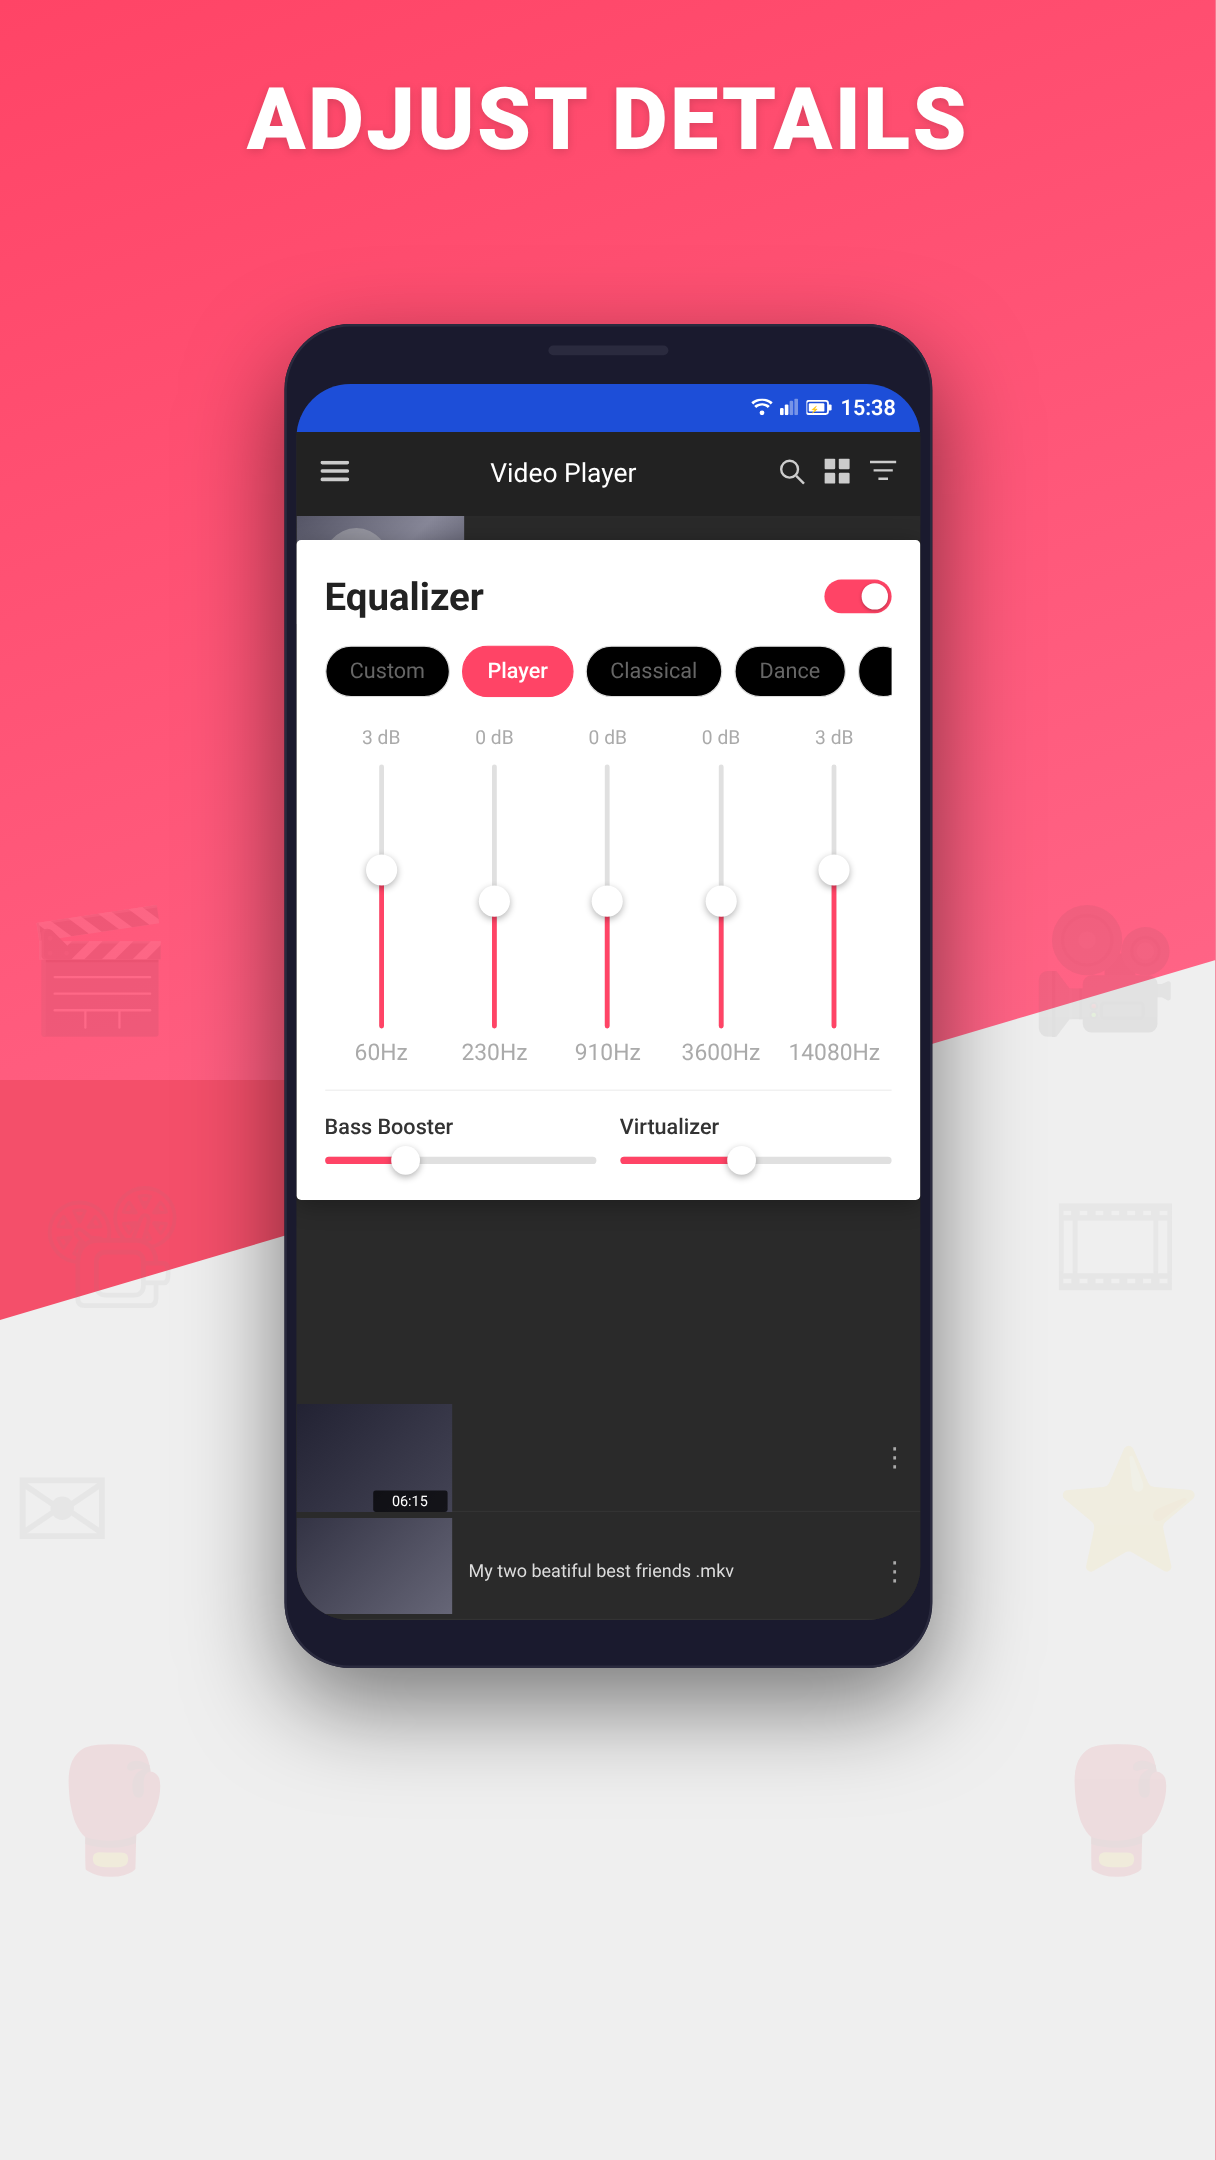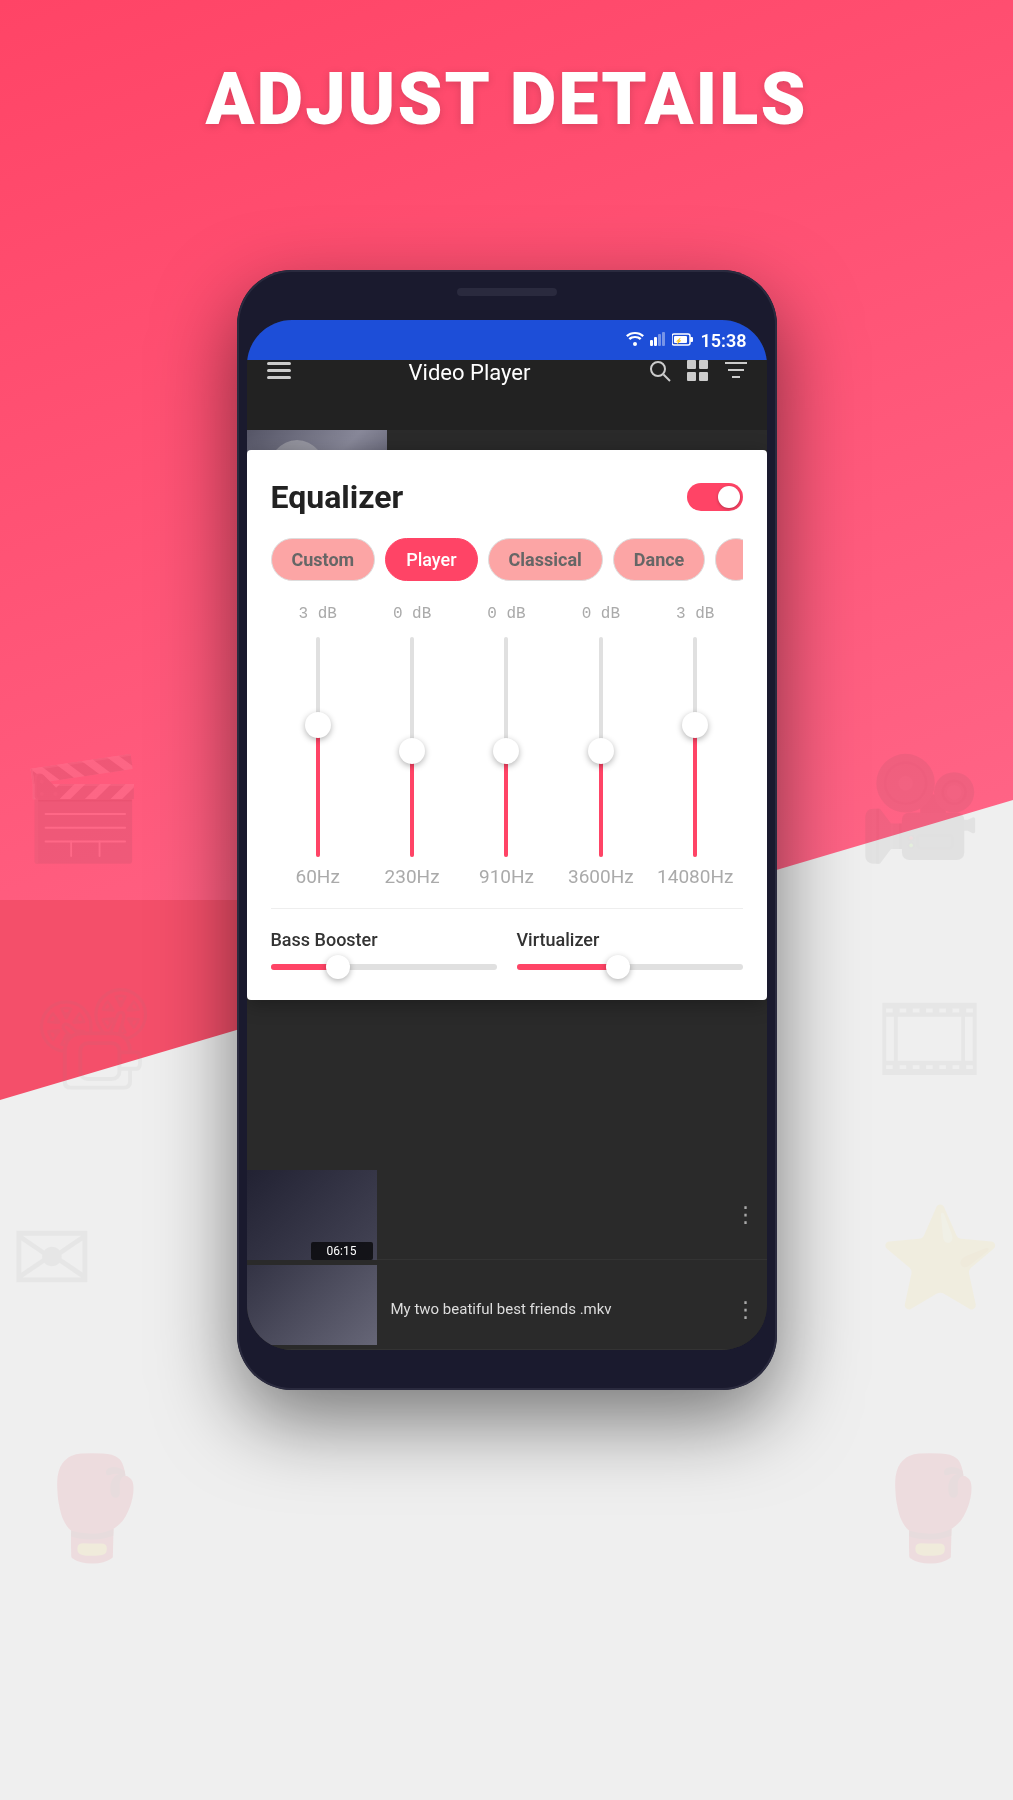--- a/index.html
+++ b/index.html
@@ -125,20 +125,21 @@
       color: white;
       font-size: 18px;
       font-weight: 600;
     }
 
     
     .app-bar {
       background: #222;
       height: 70px;
       display: flex;
+      align-items: center;
       padding: 0 20px;
       gap: 16px;
     }
 
     .app-bar .menu-icon {
       color: #ccc;
       font-size: 22px;
     }
 
     .app-bar .title {
@@ -261,26 +262,26 @@
       display: flex;
       gap: 10px;
       margin-bottom: 24px;
       overflow: hidden;
     }
 
     .preset-chip {
       padding: 10px 20px;
       border-radius: 25px;
       font-size: 18px;
-      font-weight: 700;
+      font-weight: 400;
       cursor: pointer;
       white-space: nowrap;
       border: 1px solid #ddd;
       color: #666;
-      background: #fca5a5;
+      background: #000000;
     }
 
     .preset-chip.active {
       background: #ff4466;
       color: white;
       border-color: #ff4466;
       font-weight: 500;
     }
 
     
@@ -296,21 +297,20 @@
       flex-direction: column;
       align-items: center;
       width: 80px;
     }
 
     .band-db {
       font-size: 16px;
       color: #aaa;
       margin-bottom: 10px;
       height: 22px;
-      font-family: Liberation Mono, monospace;
     }
 
     .slider-track-container {
       position: relative;
       width: 6px;
       height: 220px;
       display: flex;
       flex-direction: column;
       align-items: center;
     }

